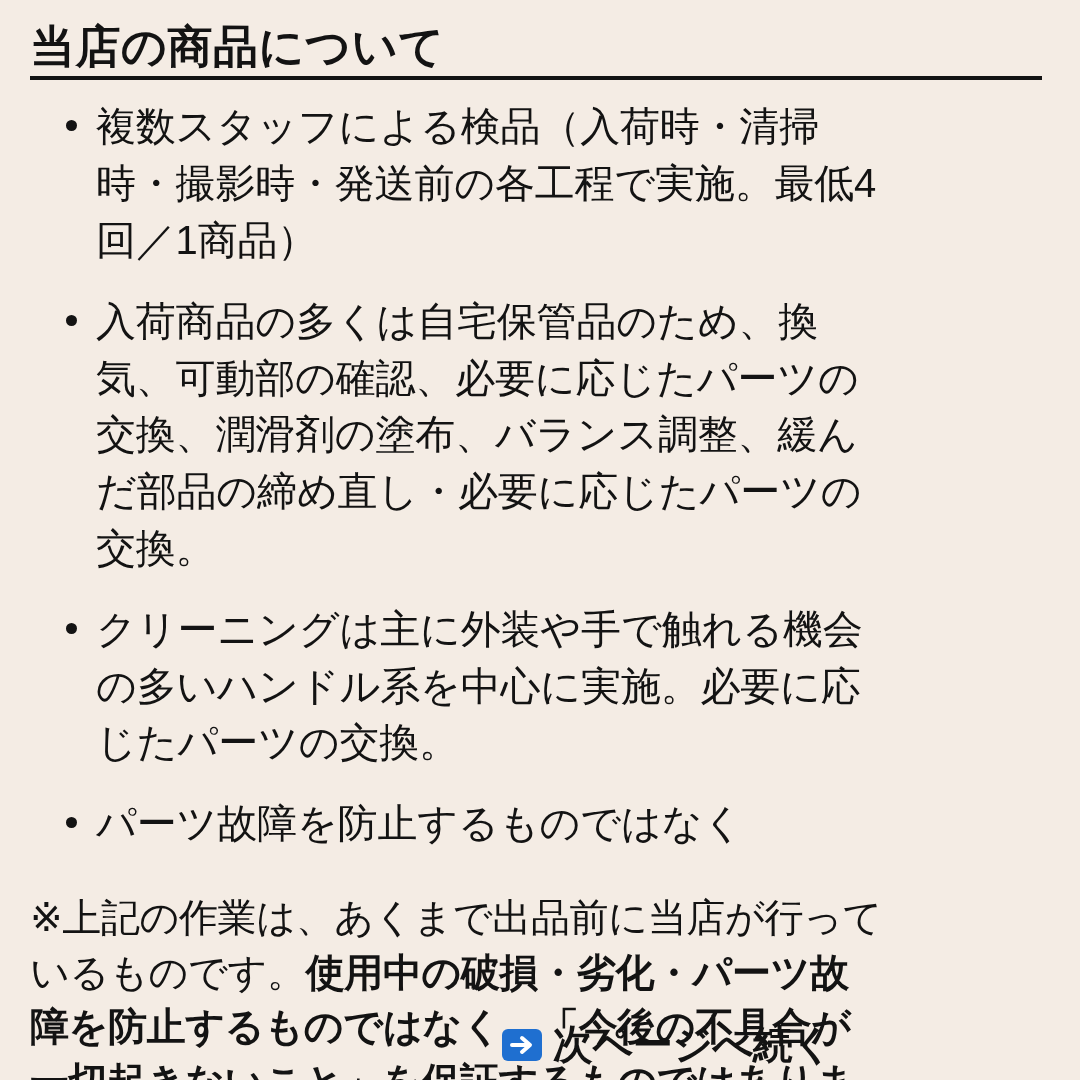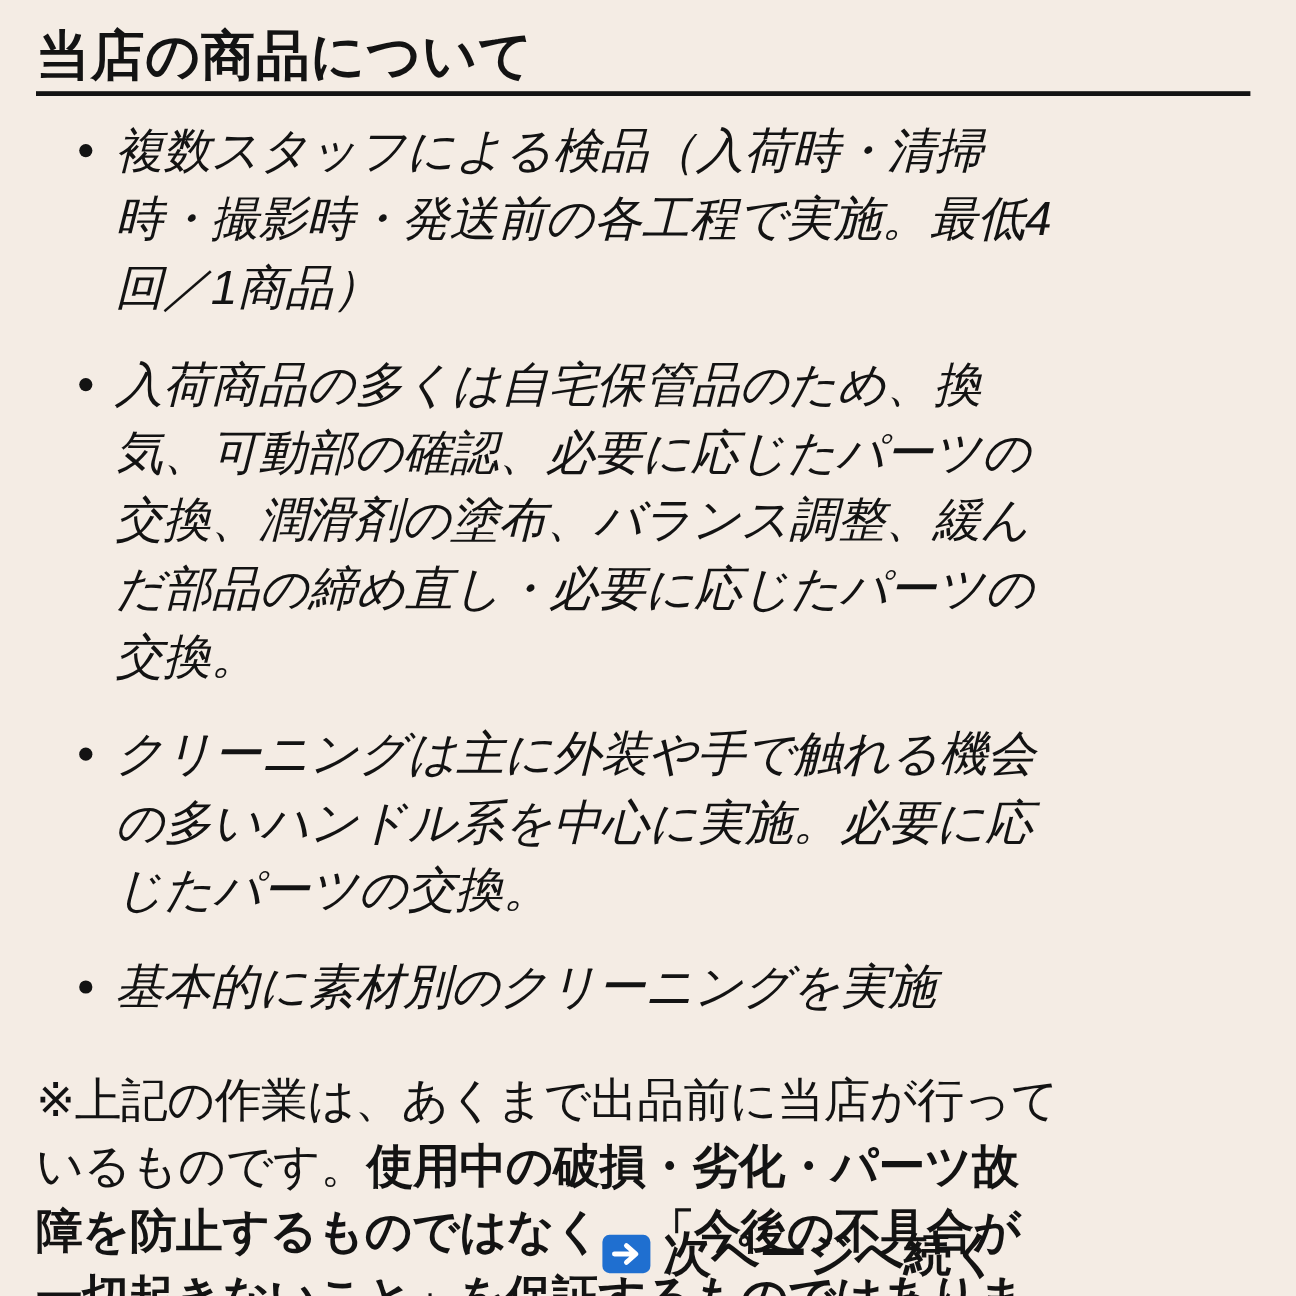--- a/index.html
+++ b/index.html
@@ -31,21 +31,20 @@
     padding-bottom: 4px;
     display: inline-block;
     border-bottom: 4px solid #131313;
     width: 1012px;
     box-sizing: border-box;
   }
   ul.bullets {
     list-style: none;
     margin: 14px 0 0 0;
     padding: 0;
-    font-style: italic;
   }
   ul.bullets > li {
     position: relative;
     padding-left: 66px;
     font-size: 40px;
     line-height: 1.42;
     margin-bottom: 24px;
     letter-spacing: -0.2px;
   }
   ul.bullets > li::before {
@@ -110,21 +109,21 @@
 <body>
 
 <div class="page">
 
   <h1 class="title">当店の商品について</h1>
 
   <ul class="bullets">
     <li>複数スタッフによる検品（入荷時・清掃時・撮影時・発送前の各工程で実施。最低4回／1商品）</li>
     <li>入荷商品の多くは自宅保管品のため、換気、可動部の確認、必要に応じたパーツの交換、潤滑剤の塗布、バランス調整、緩んだ部品の締め直し・必要に応じたパーツの交換。</li>
     <li>クリーニングは主に外装や手で触れる機会の多いハンドル系を中心に実施。必要に応じたパーツの交換。</li>
-    <li>基本的に素材別のクリーニングを実施</li>
+    <li>パーツ故障を防止するものではなく</li>
   </ul>
 
   <p class="note"><span>※上記の作業は、あくまで出品前に当店が行っているものです。</span><span class="strong">使用中の破損・劣化・パーツ故障を防止するものではなく、「今後の不具合が一切起きないこと」を保証するものではありません。</span></p>
 
   <p class="note-tail">「現時点での不具合を減らすこと」を目的とした対応です。</p>
 
   <div class="footer">
     <div class="next-wrap">
       <span class="arrow-icon">
         <svg width="42" height="40" viewBox="0 0 42 40" xmlns="http://www.w3.org/2000/svg">

